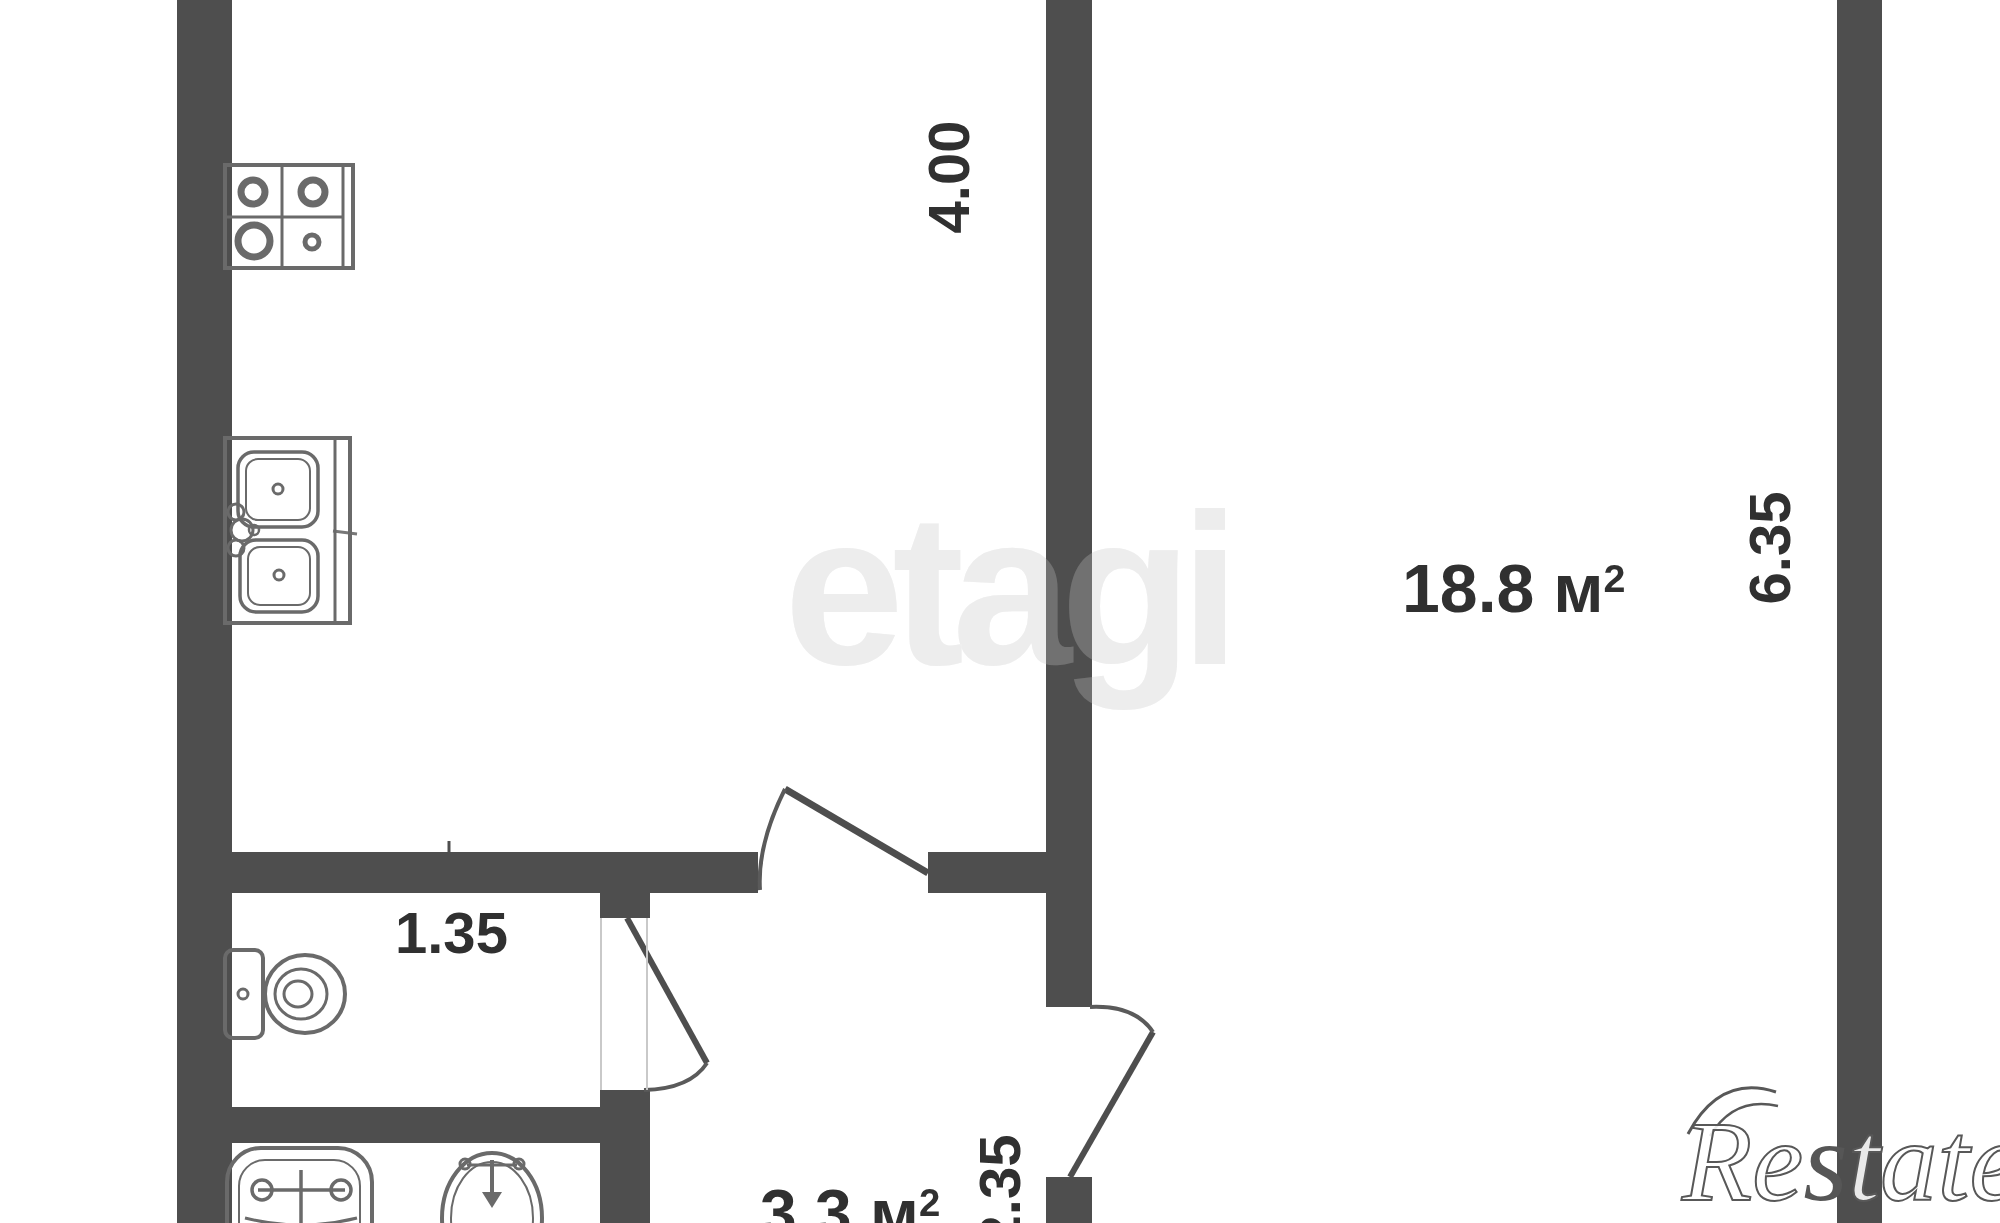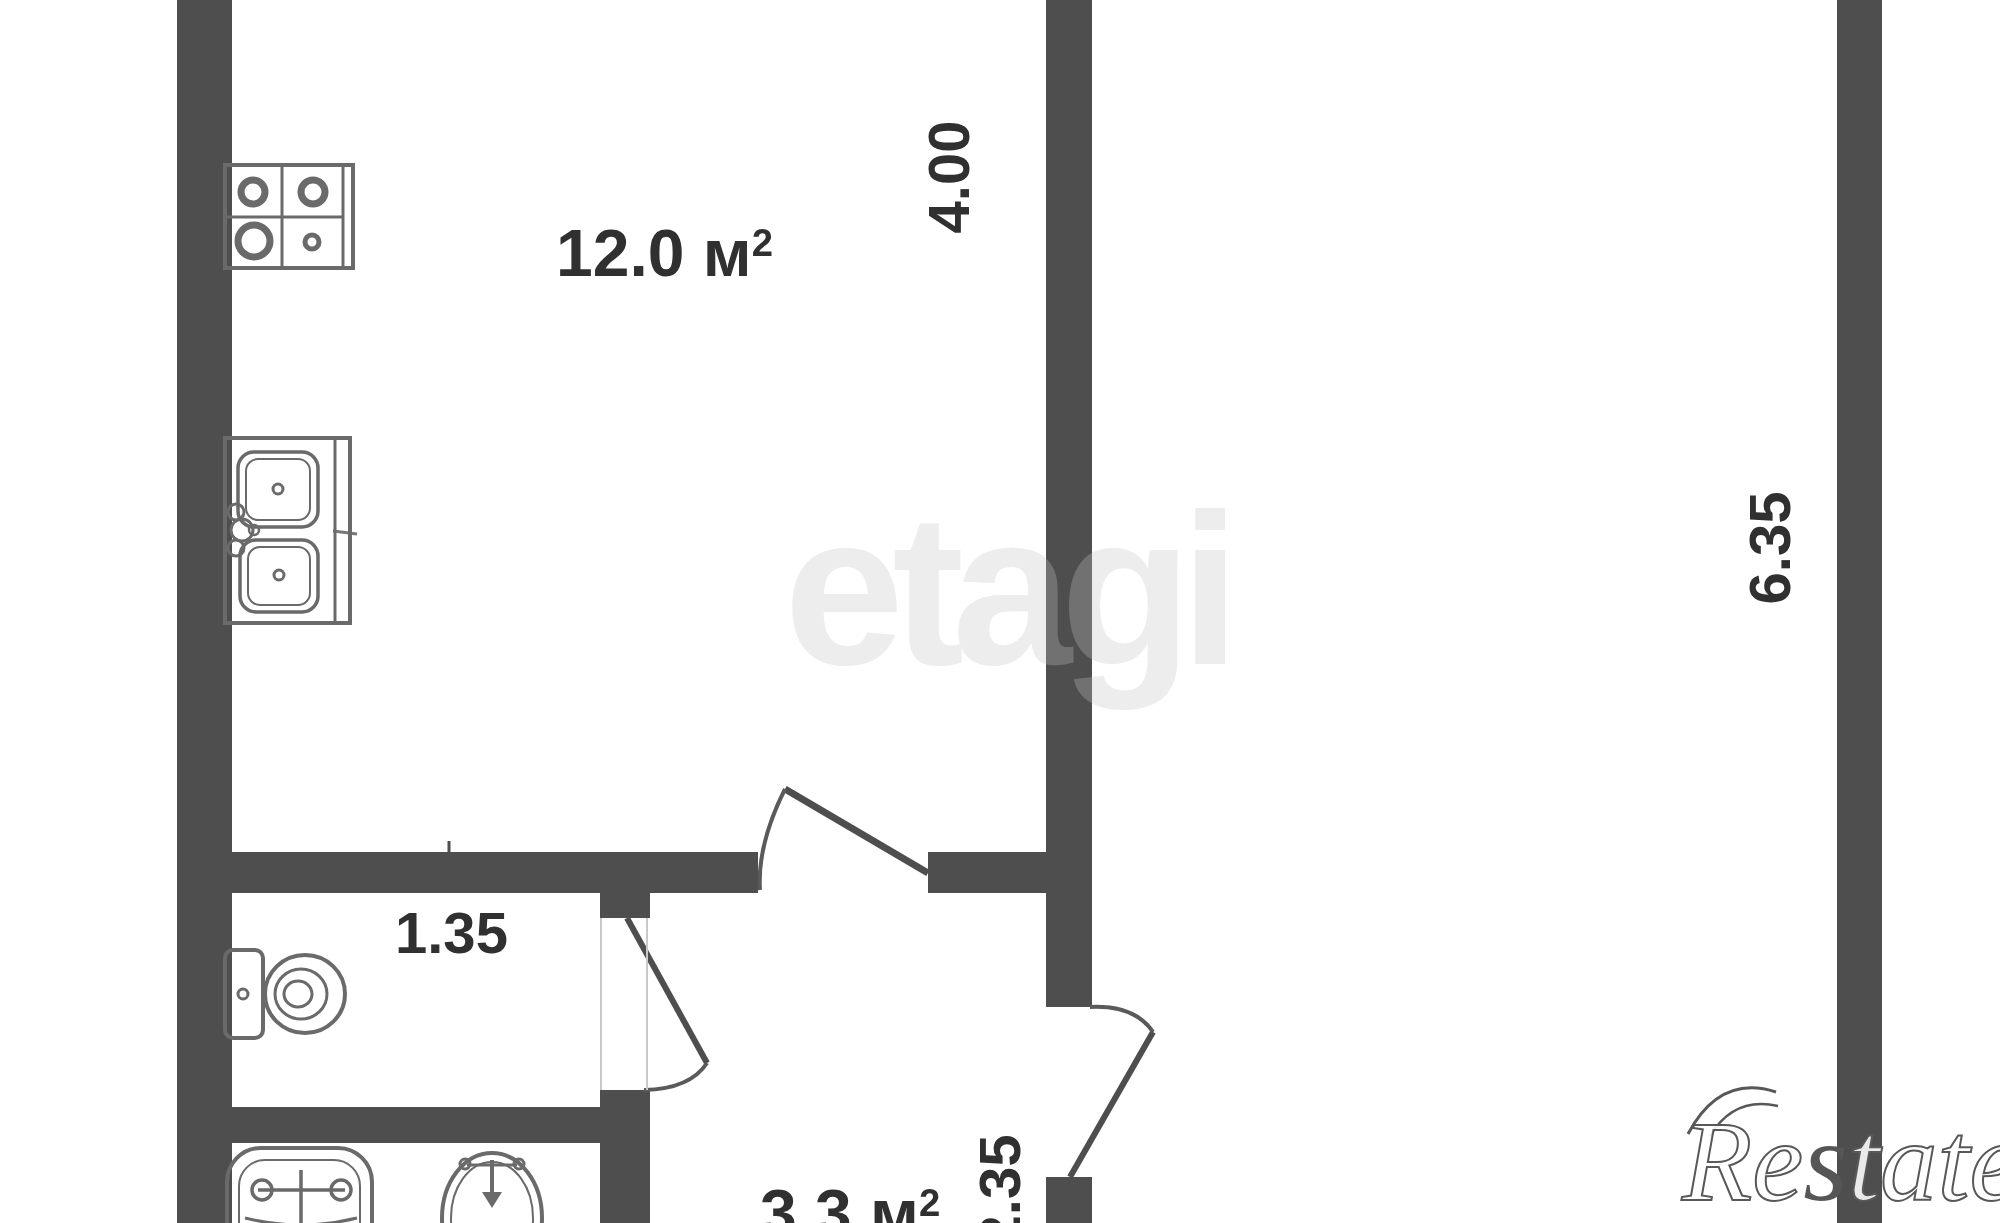--- a/index.html
+++ b/index.html
@@ -132,22 +132,22 @@
       <ellipse cx="492" cy="1218" rx="50" ry="65" stroke-width="4"></ellipse>
       <ellipse cx="492" cy="1218" rx="41" ry="56" stroke-width="2"></ellipse>
       <path d="M467,1165 L517,1165" stroke-width="3"></path>
       <circle cx="465" cy="1164" r="5" stroke-width="3"></circle>
       <circle cx="519" cy="1164" r="5" stroke-width="3"></circle>
       <path d="M492,1160 L492,1194" stroke-width="4"></path>
       <path d="M482,1192 L502,1192 L492,1208 Z" fill="#6a6a6a" stroke="none"></path>
     </g>
   </svg>
 
-  <div class="lbl lbl-kitchen">
-    <span>12.0</span>&nbsp;<span>м</span><span class="sup">2</span>
+  <div class="lbl lbl-living">
+    <span>18.8</span>&nbsp;<span>м</span><span class="sup">2</span>
   </div>
   <div class="lbl lbl-hall">
     <span>3.3</span>&nbsp;<span>м</span><span class="sup">2</span>
   </div>
   <div class="lbl lbl-wc">1.35</div>
 
   <div class="vlabel v-kitchen">4.00</div>
   <div class="vlabel v-living">6.35</div>
   <div class="vlabel v-hall">2.35</div>
 

